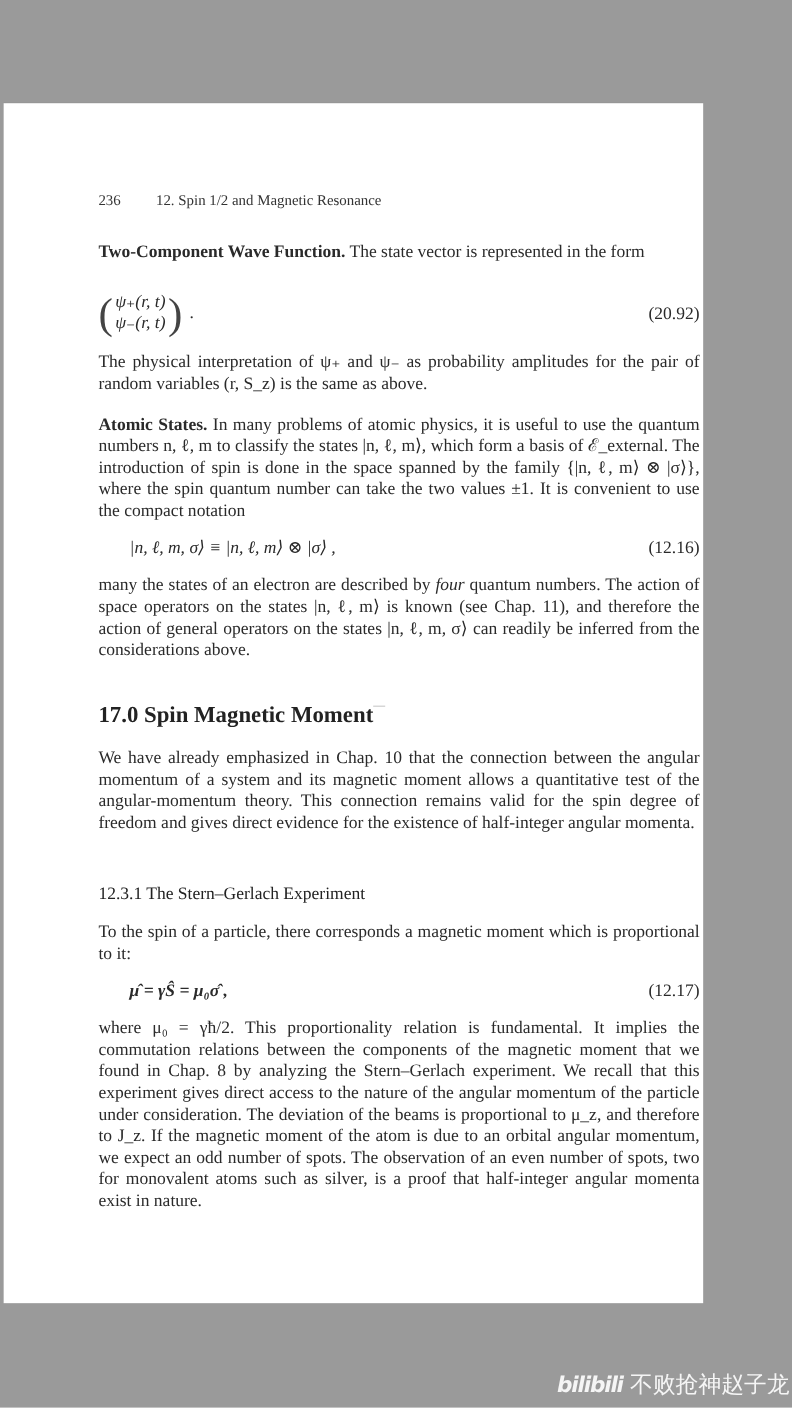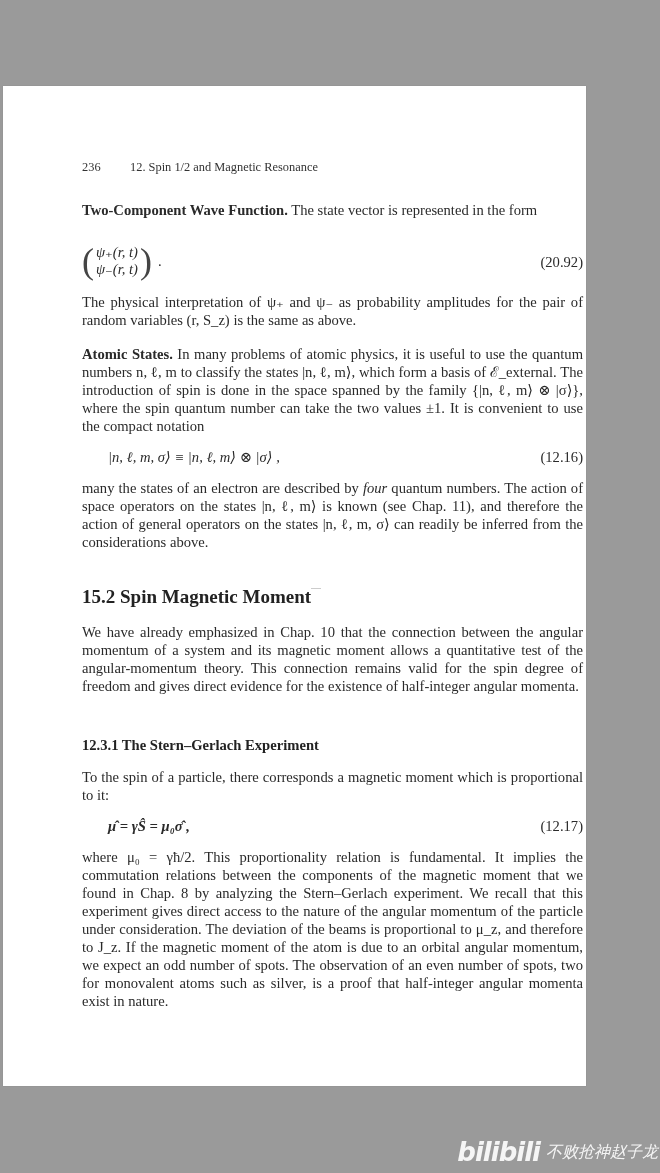--- a/index.html
+++ b/index.html
@@ -27,29 +27,29 @@
     .block { position: absolute; left: 0; width: 501px; }
     p.just { margin: 0; text-align: justify; text-align-last: left; }
     .runin { font-weight: bold; }
     .eq-row { position: absolute; left: 0; width: 501px; height: 36px; }
     .eq-body { position: absolute; left: 0; top: 0; font-style: italic; }
     .eq-num { position: absolute; right: 0; font-style: normal; }
     .pmatrix { display: inline-flex; align-items: center; }
     .paren { font-size: 36px; line-height: 36px; font-style: normal; font-weight: 200; color: #444; }
     .mat { display: inline-flex; flex-direction: column; line-height: 17px; padding: 0 2px; }
     .section-title { font-weight: bold; font-size: 19px; line-height: 22px; color: #222; }
-    .subsection-title { font-weight: bold; font-size: 14.6px; color: #222; }
+    .subsection-title { font-weight: normal; font-size: 14.6px; color: #222; }
     .mark { display: inline-block; width: 10px; height: 1px; background: #ccc; vertical-align: top; margin-top: 2px; }
     .watermark {
       position: absolute; right: 2px; bottom: 6px; color: #f5f5f5;
       font-family: "DejaVu Sans", "Liberation Sans", sans-serif;
       display: flex; align-items: center; gap: 6px;
     }
-    .wm-logo { font-weight: bold; font-size: 26px; letter-spacing: -1px; font-style: italic; }
-    .wm-user { font-size: 16px; font-style: italic; }
+    .wm-logo { font-weight: bold; font-size: 18px; letter-spacing: -1px; font-style: italic; }
+    .wm-user { font-size: 19px; }
   </style>
 </head>
 <body>
 
 <div class="page">
   <div class="content">
 
     <div class="running-head">
       <span class="pno">236</span><span>12. Spin 1/2 and Magnetic Resonance</span>
     </div>
@@ -84,21 +84,21 @@
     <div class="eq-row" style="top:362px;height:20px;">
       <span class="eq-body" style="left:26px;">|n, ℓ, m, σ⟩ ≡ |n, ℓ, m⟩ ⊗ |σ⟩ ,</span>
       <span class="eq-num" style="top:0;text-align:right;">(12.16)</span>
     </div>
 
     <div class="block" style="top:393px;">
       <p class="just"><span>many the states of an electron are described by </span><em>four</em><span> quantum numbers. The action of space operators on the states |n, ℓ, m⟩ is known (see Chap. 11), and therefore the action of general operators on the states |n, ℓ, m, σ⟩ can readily be inferred from the considerations above.</span></p>
     </div>
 
     <div class="block" style="top:500px;">
-      <span class="section-title">15.2 Spin Magnetic Moment</span><span class="mark"></span>
+      <span class="section-title">17.0 Spin Magnetic Moment</span><span class="mark"></span>
     </div>
 
     <div class="block" style="top:537px;">
       <p class="just">We have already emphasized in Chap. 10 that the connection between the angular momentum of a system and its magnetic moment allows a quantitative test of the angular-momentum theory. This connection remains valid for the spin degree of freedom and gives direct evidence for the existence of half-integer angular momenta.</p>
     </div>
 
     <div class="block" style="top:650px;">
       <span class="subsection-title">12.3.1 The Stern–Gerlach Experiment</span>
     </div>
 

